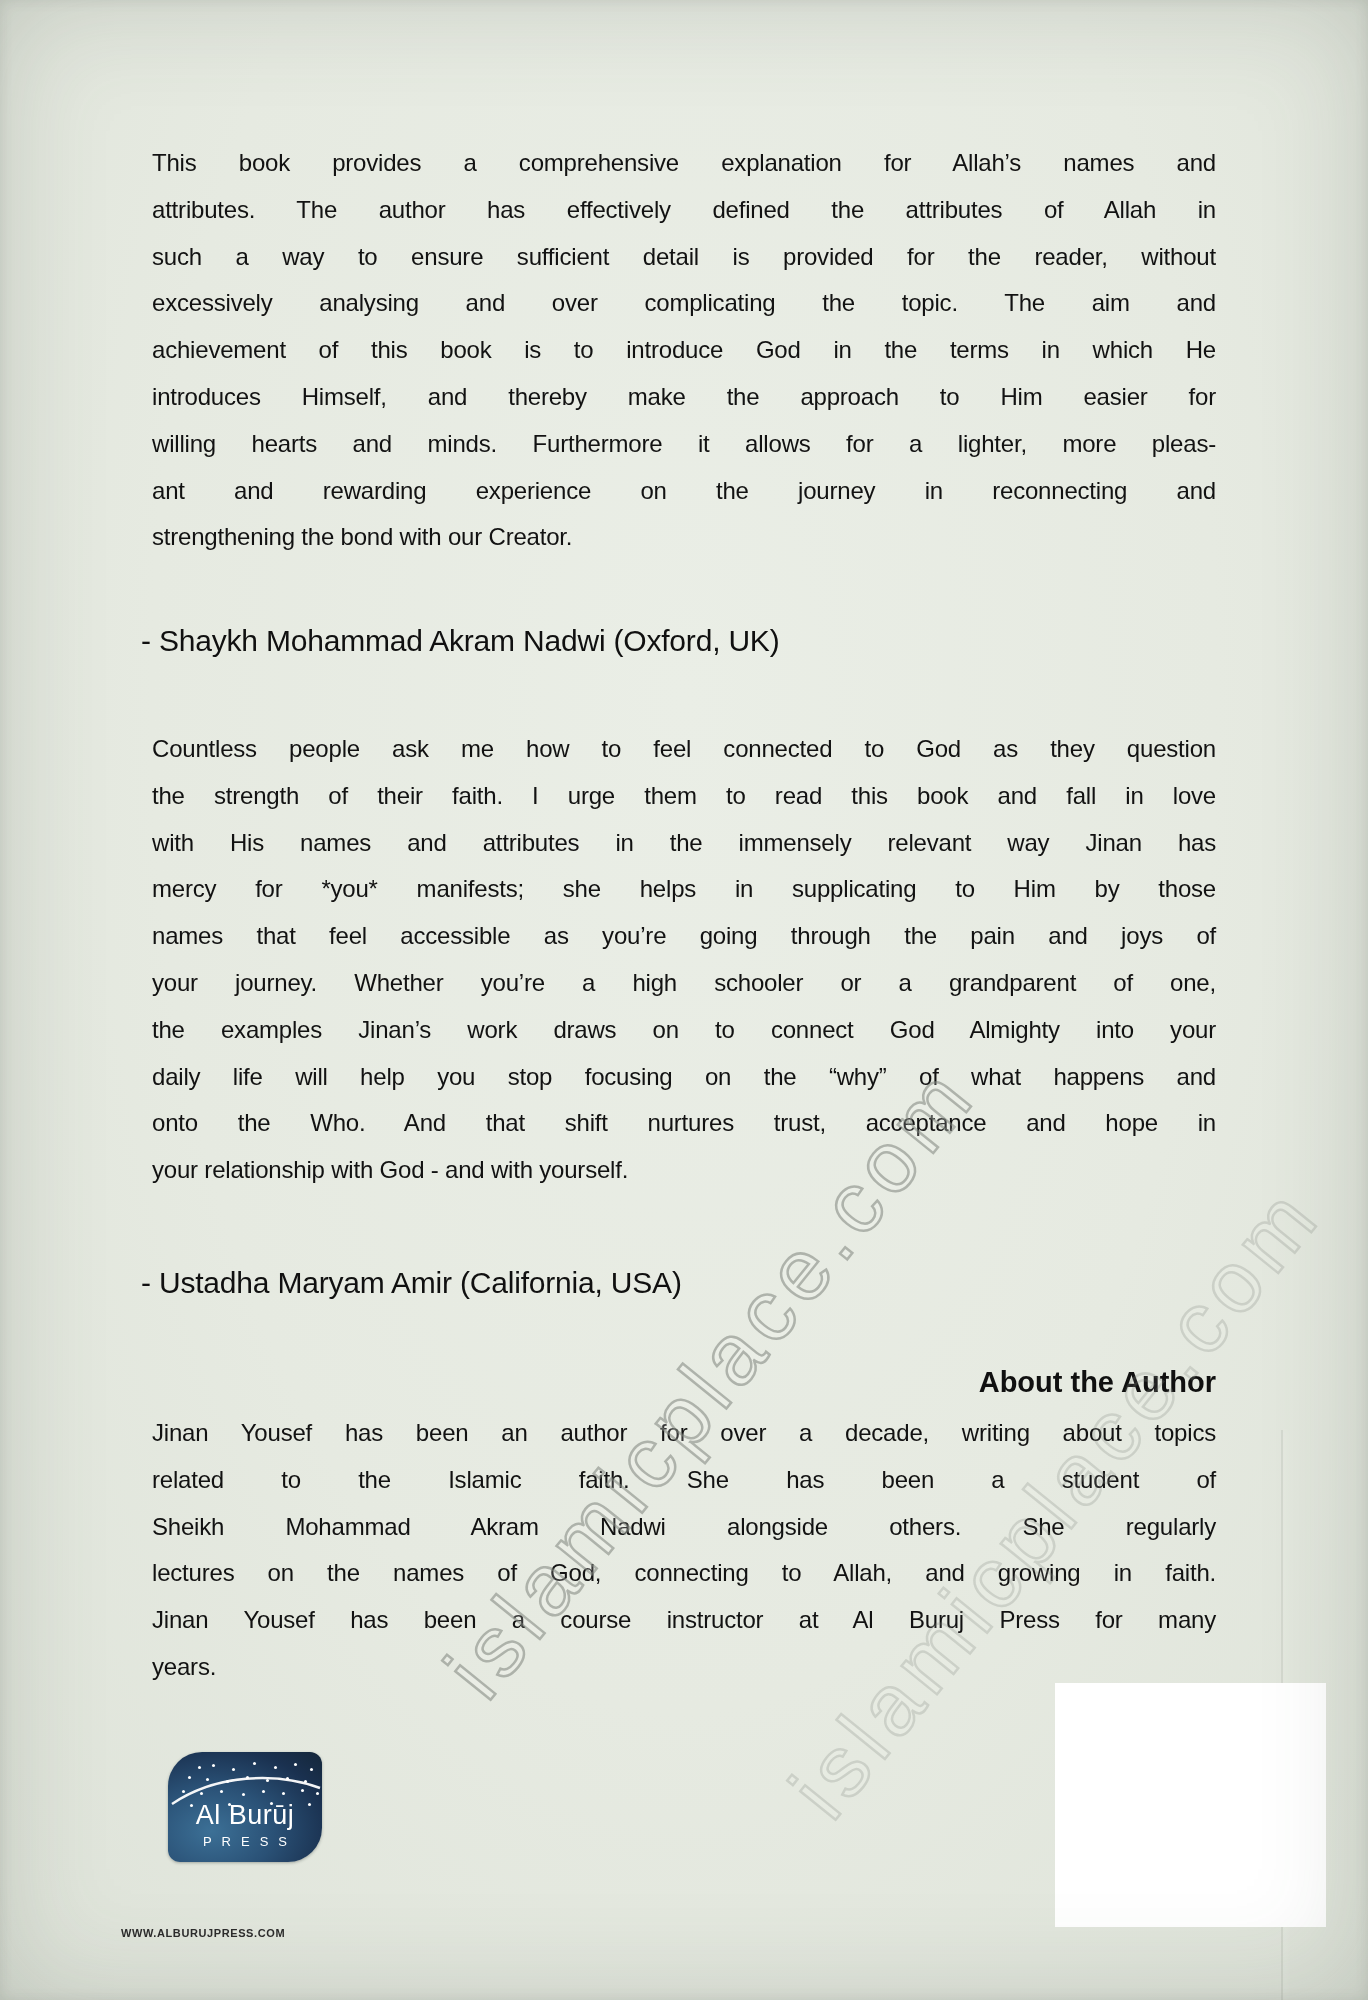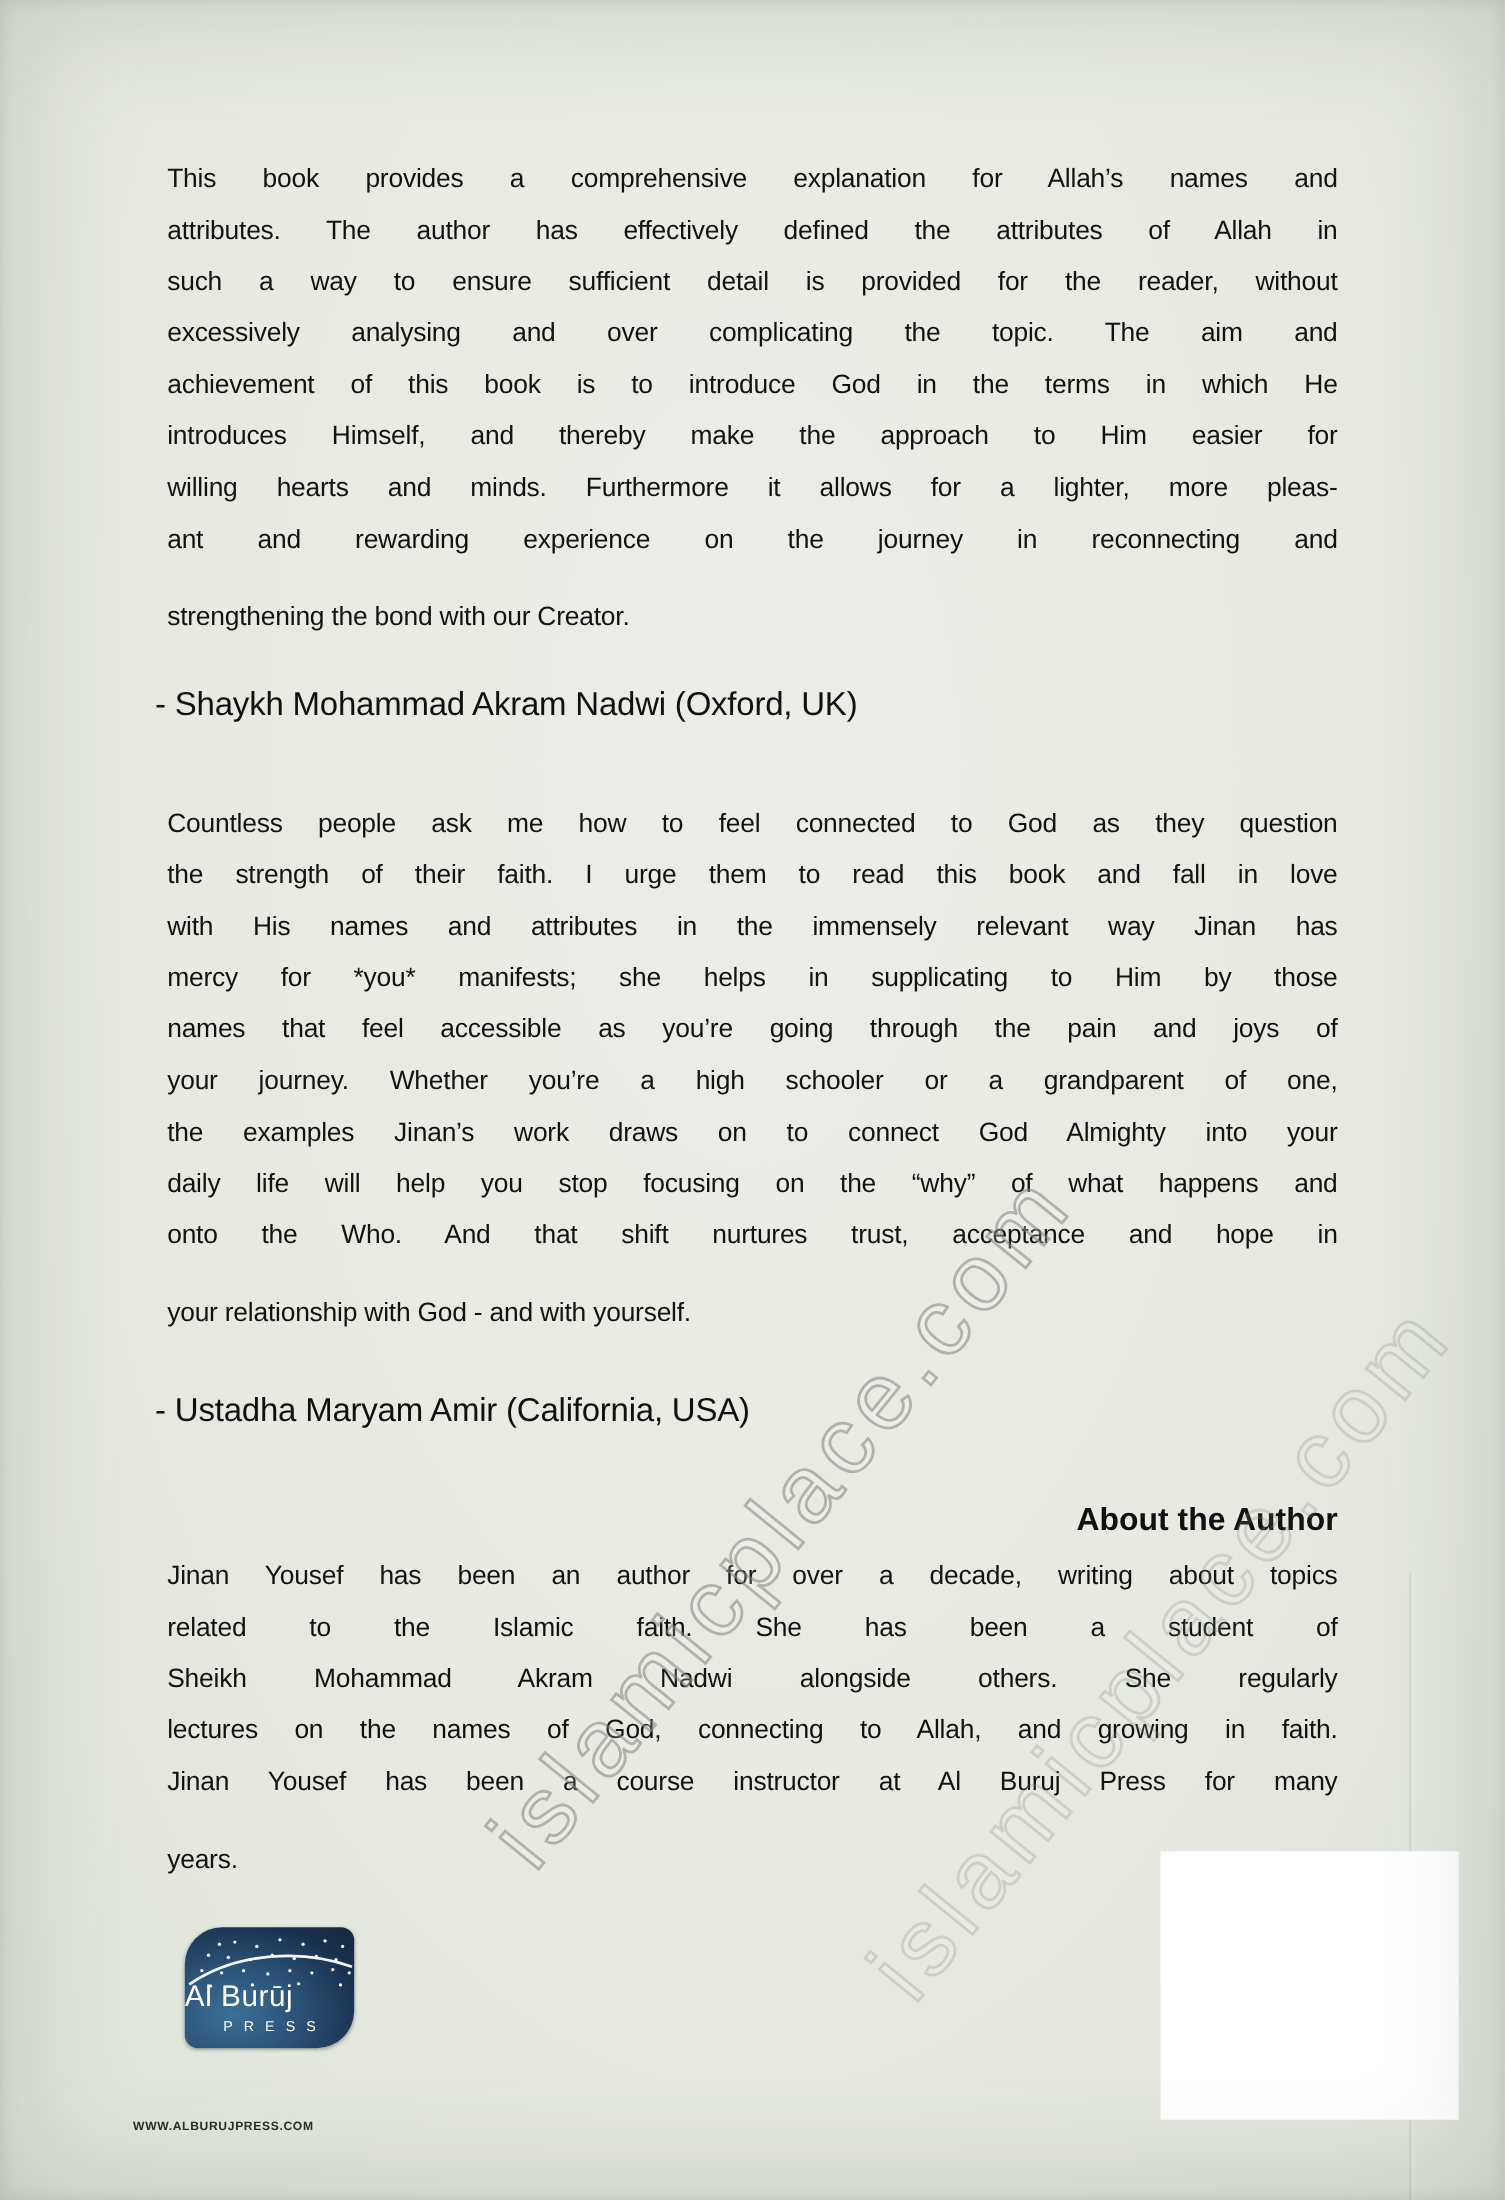--- a/index.html
+++ b/index.html
@@ -15,21 +15,21 @@
     content:"";position:absolute;inset:0;pointer-events:none;z-index:6;
     box-shadow:inset 0 0 110px rgba(70,78,68,.20), inset 0 0 14px rgba(70,78,68,.14);
   }
   
   .textcol{position:absolute;left:152px;width:1064px;z-index:1;color:#121212;}
   .line{
     display:block;font-size:24px;line-height:46.8px;letter-spacing:-0.2px;
     text-align:justify;white-space:normal;
   }
   .line.j{text-align-last:justify;}
-  .line.last{text-align-last:left;margin-top:24px;}
+  .line.last{text-align-last:left;}
   .attribution{
     position:absolute;left:141px;width:1064px;z-index:1;
     font-size:30px;font-weight:400;color:#101010;letter-spacing:-0.2px;
   }
   .about-heading{
     position:absolute;left:152px;width:1064px;z-index:1;
     font-size:29px;font-weight:700;color:#101010;text-align:right;
   }
   
   .watermark{
@@ -54,21 +54,21 @@
     background:#fff;
     box-shadow:
       14px -2px 0 #fff, 34px 2px 0 #fff, 55px -4px 0 #fff, 76px 0 0 #fff, 96px -3px 0 #fff,
       112px 2px 0 #fff, -10px 10px 0 #fff, 8px 12px 0 #fff, 28px 14px 0 #fff, 48px 10px 0 #fff,
       68px 13px 0 #fff, 88px 11px 0 #fff, 106px 14px 0 #fff, -16px 24px 0 #fff, 2px 26px 0 #fff,
       22px 24px 0 #fff, 44px 27px 0 #fff, 64px 24px 0 #fff, 84px 26px 0 #fff, 103px 23px 0 #fff,
       118px 26px 0 #fff, -8px 38px 0 #fff, 30px 37px 0 #fff, 72px 36px 0 #fff, 110px 37px 0 #fff;
   }
   .logo-arc{position:absolute;left:0;top:0;z-index:1;}
   .logo-name{
-    position:absolute;left:0;right:0;top:48px;z-index:2;
+    position:absolute;left:0;right:0;top:48px;z-index:2;text-align:center;
     color:#fff;font-size:27px;font-weight:400;letter-spacing:0.5px;
   }
   .logo-press{
     position:absolute;left:0;right:0;top:82px;z-index:2;text-align:center;
     color:#fff;font-size:13px;font-weight:400;letter-spacing:10px;text-indent:10px;
   }
   .site-url{
     position:absolute;left:121px;top:1927px;z-index:1;
     font-size:11px;font-weight:700;letter-spacing:0.6px;color:#2b2b2b;
   }

